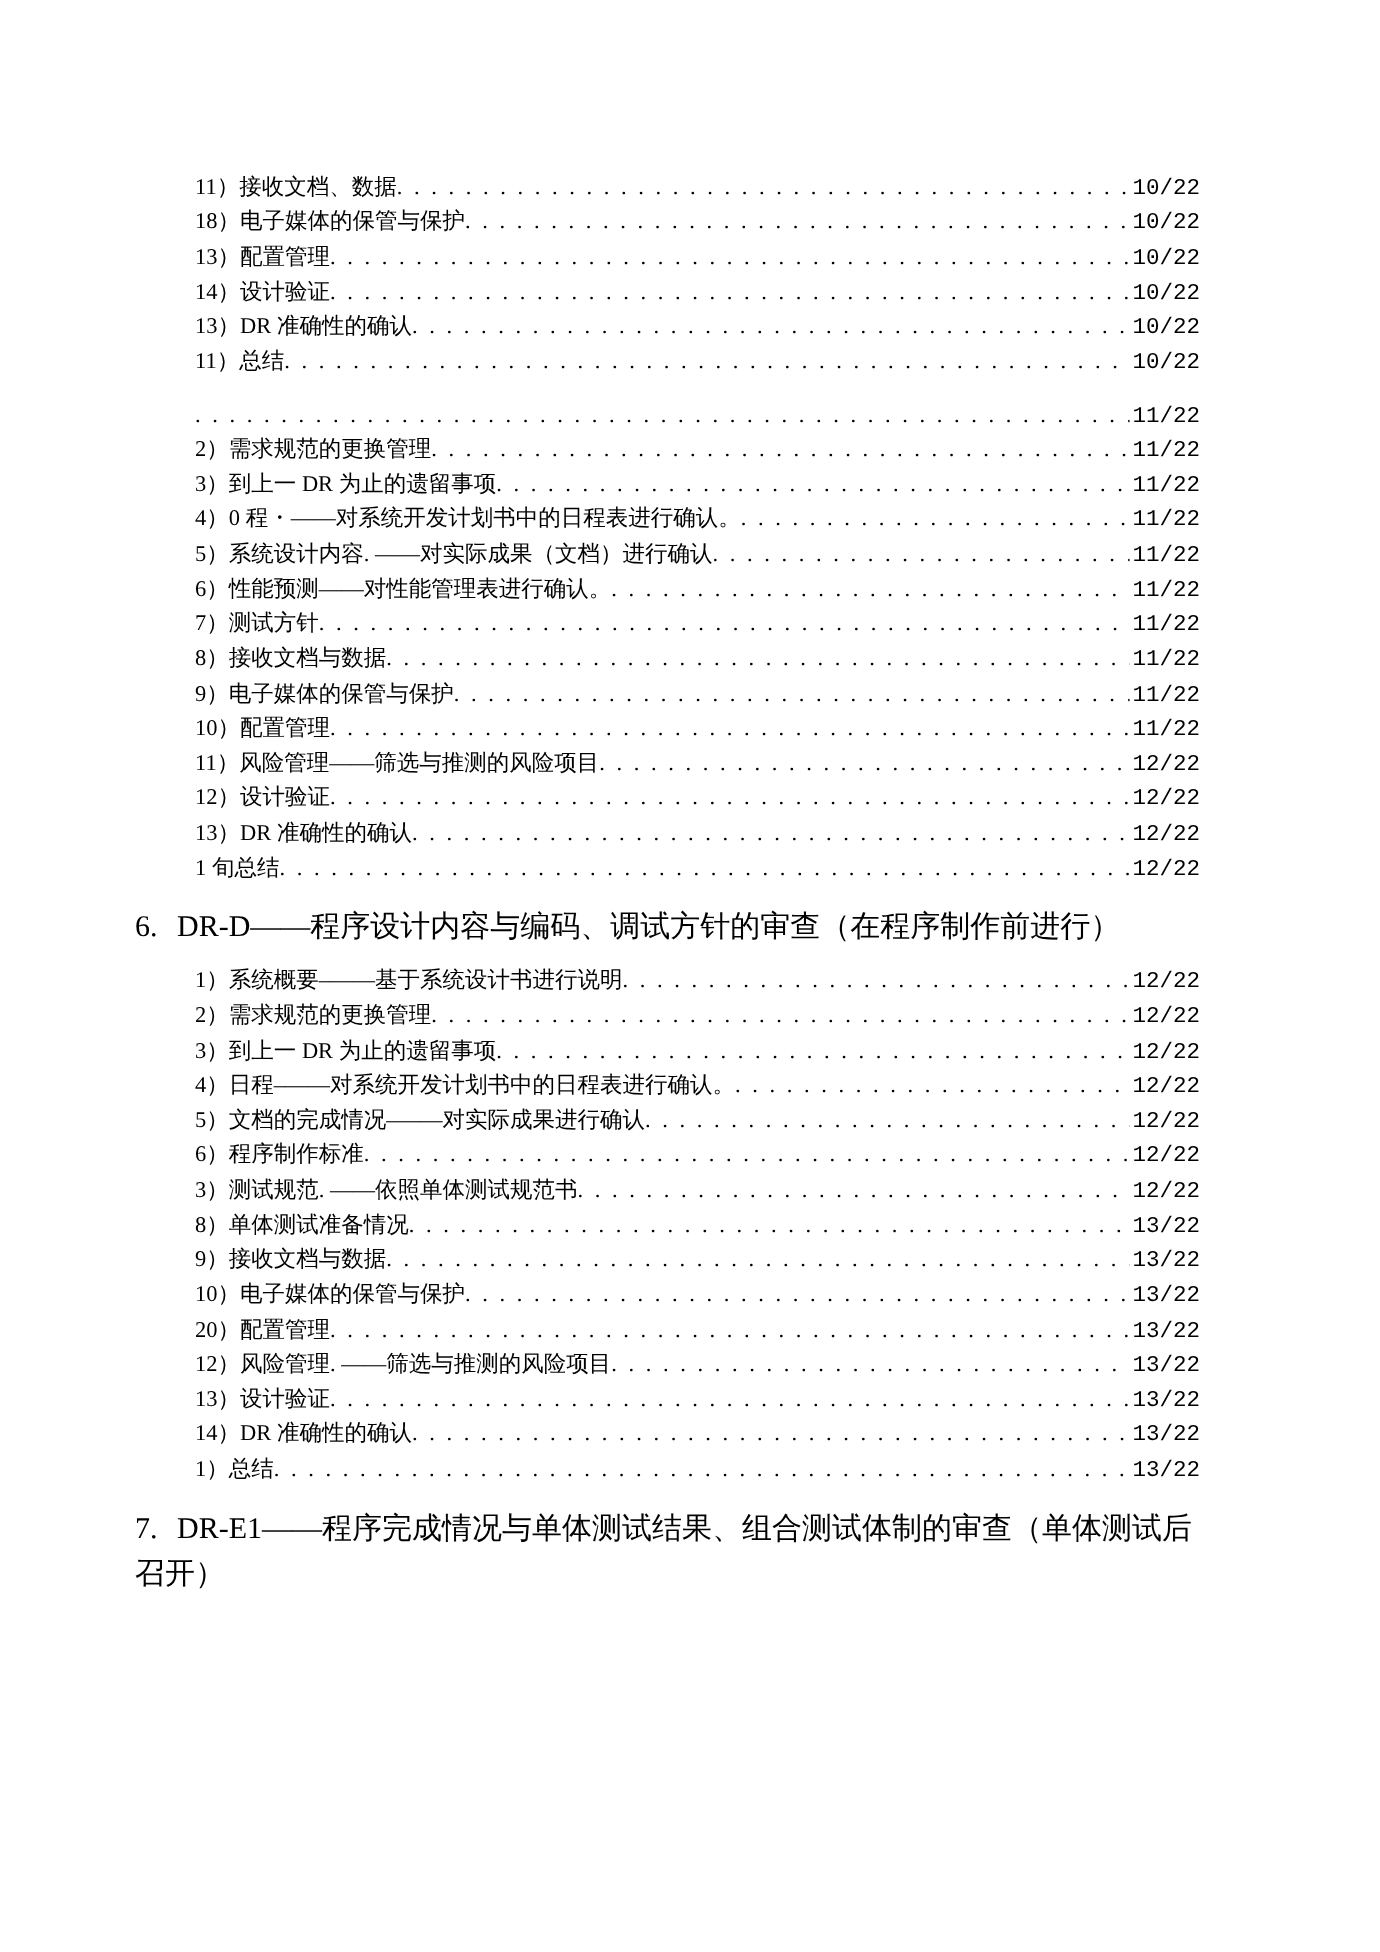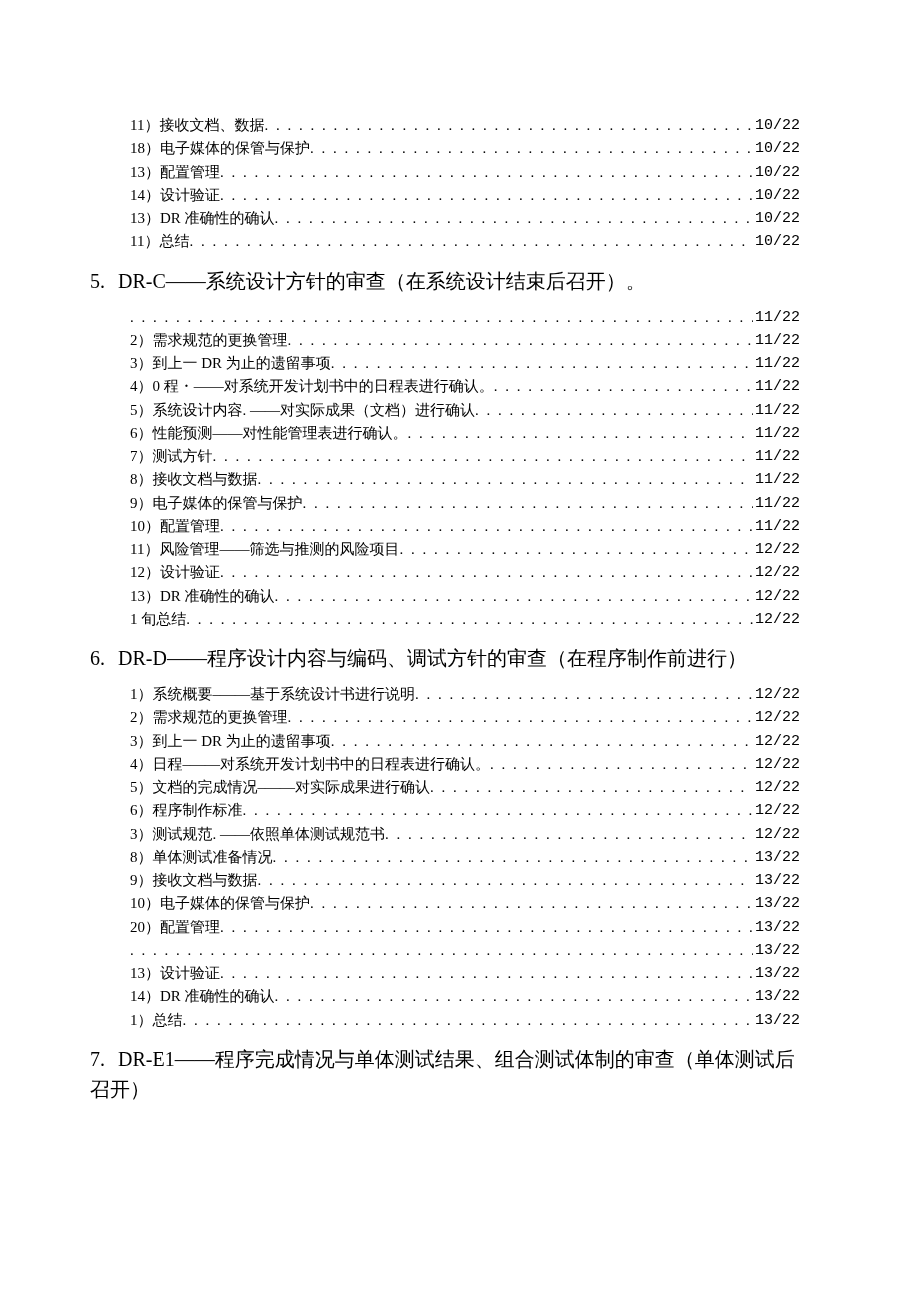--- a/index.html
+++ b/index.html
@@ -83,21 +83,20 @@
         <span class="toc-label">13）DR 准确性的确认</span>
         <span class="toc-dots"></span>
         <span class="toc-page">10/22</span>
       </div>
       <div class="toc-line">
         <span class="toc-label">11）总结</span>
         <span class="toc-dots"></span>
         <span class="toc-page">10/22</span>
       </div>
     </div>
-    <div class="section-heading"><span class="num">5.</span><span>DR-C——系统设计方针的审查（在系统设计结束后召开）。</span></div>
     <div class="toc-block">
       <div class="toc-line">
         <span class="toc-dots"></span>
         <span class="toc-page">11/22</span>
       </div>
       <div class="toc-line">
         <span class="toc-label">2）需求规范的更换管理</span>
         <span class="toc-dots"></span>
         <span class="toc-page">11/22</span>
       </div>
@@ -213,20 +212,21 @@
         <span class="toc-label">10）电子媒体的保管与保护</span>
         <span class="toc-dots"></span>
         <span class="toc-page">13/22</span>
       </div>
       <div class="toc-line">
         <span class="toc-label">20）配置管理</span>
         <span class="toc-dots"></span>
         <span class="toc-page">13/22</span>
       </div>
       <div class="toc-line">
+        <span class="toc-label">12）风险管理. ——筛选与推测的风险项目</span>
         <span class="toc-dots"></span>
         <span class="toc-page">13/22</span>
       </div>
       <div class="toc-line">
         <span class="toc-label">13）设计验证</span>
         <span class="toc-dots"></span>
         <span class="toc-page">13/22</span>
       </div>
       <div class="toc-line">
         <span class="toc-label">14）DR 准确性的确认</span>

